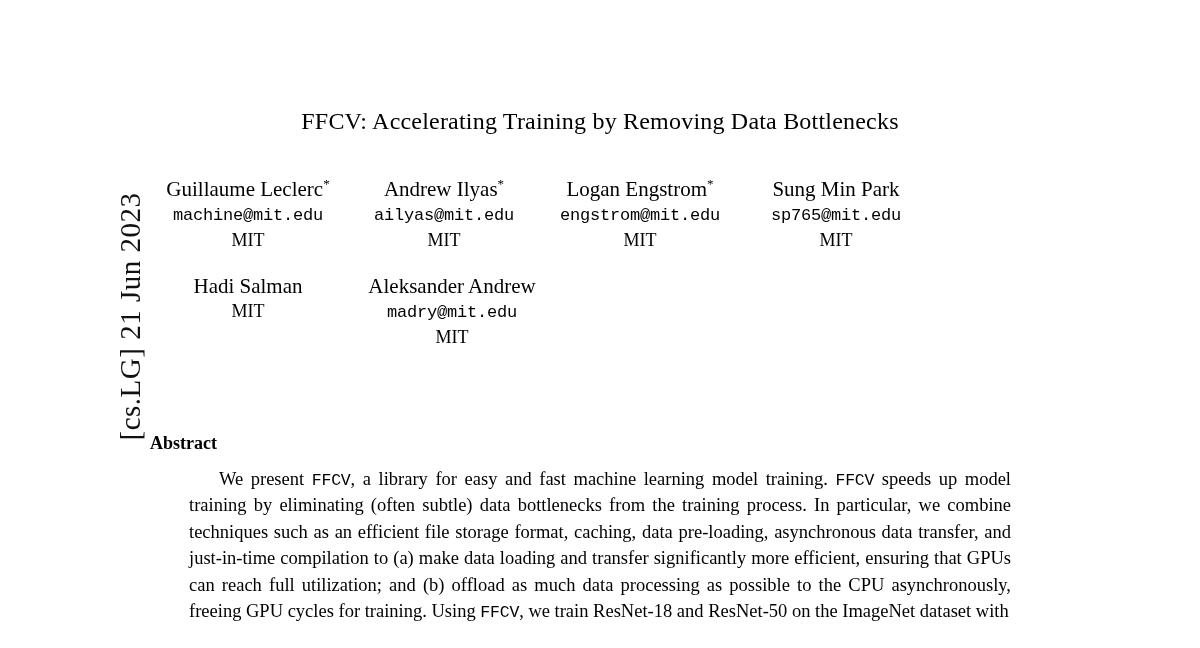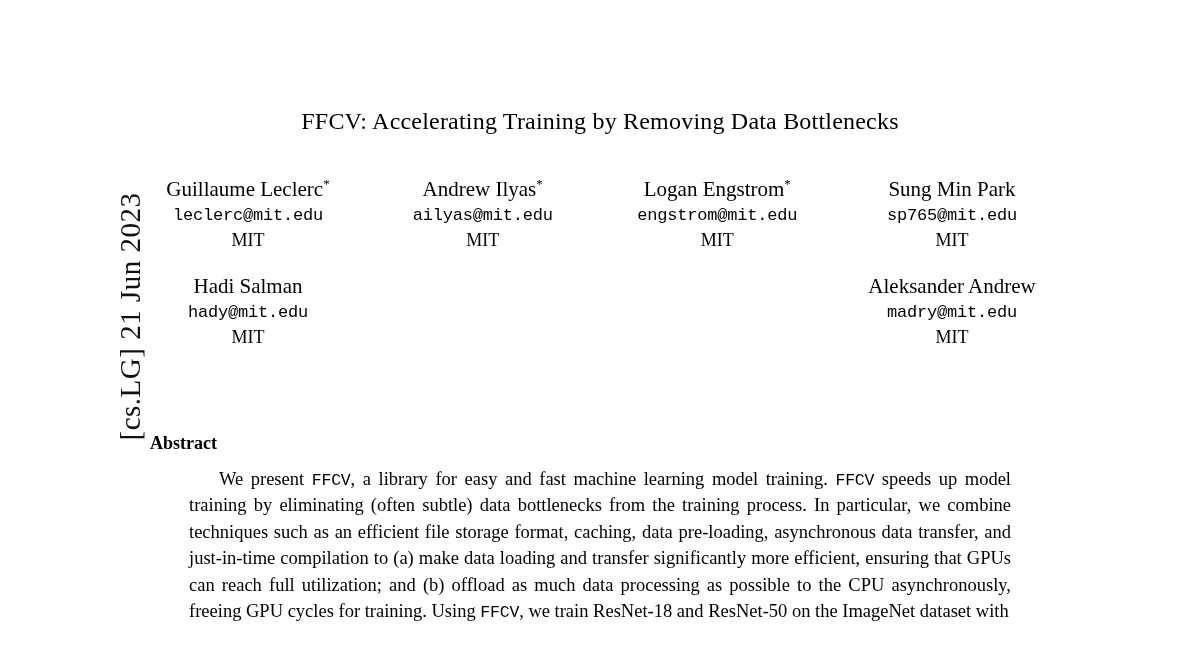--- a/index.html
+++ b/index.html
@@ -50,21 +50,21 @@
     text-align: center;
     font-size: 24px;
     font-family: "Liberation Serif", serif;
     letter-spacing: 0.2px;
     line-height: 1.1;
     white-space: nowrap;
   }
 
   .authors-row {
     display: flex;
-    justify-content: space-between;
+    justify-content: flex-start;
     margin-top: 42px;
   }
   .authors-row.row-2 {
     margin-top: 22px;
     gap: 8px;
   }
 
   .author {
     width: 196px;
     text-align: center;
@@ -119,21 +119,21 @@
 
   <div class="arxiv-stamp">[cs.LG]  21 Jun 2023</div>
 
   <div class="content">
 
     <div class="paper-title">FFCV: Accelerating Training by Removing Data Bottlenecks</div>
 
     <div class="authors-row row-1">
       <div class="author">
         <div class="author-name"><span>Guillaume Leclerc</span><sup>*</sup></div>
-        <div class="author-email">leclerc@mit.edu</div>
+        <div class="author-email">machine@mit.edu</div>
         <div class="author-affil">MIT</div>
       </div>
       <div class="author">
         <div class="author-name"><span>Andrew Ilyas</span><sup>*</sup></div>
         <div class="author-email">ailyas@mit.edu</div>
         <div class="author-affil">MIT</div>
       </div>
       <div class="author">
         <div class="author-name"><span>Logan Engstrom</span><sup>*</sup></div>
         <div class="author-email">engstrom@mit.edu</div>
@@ -142,21 +142,20 @@
       <div class="author">
         <div class="author-name"><span>Sung Min Park</span><sup></sup></div>
         <div class="author-email">sp765@mit.edu</div>
         <div class="author-affil">MIT</div>
       </div>
     </div>
 
     <div class="authors-row row-2">
       <div class="author">
         <div class="author-name"><span>Hadi Salman</span><sup></sup></div>
-        <div class="author-email">hady@mit.edu</div>
         <div class="author-affil">MIT</div>
       </div>
       <div class="author">
         <div class="author-name"><span>Aleksander Andrew</span><sup></sup></div>
         <div class="author-email">madry@mit.edu</div>
         <div class="author-affil">MIT</div>
       </div>
     </div>
 
     <div class="abstract-heading">Abstract</div>

